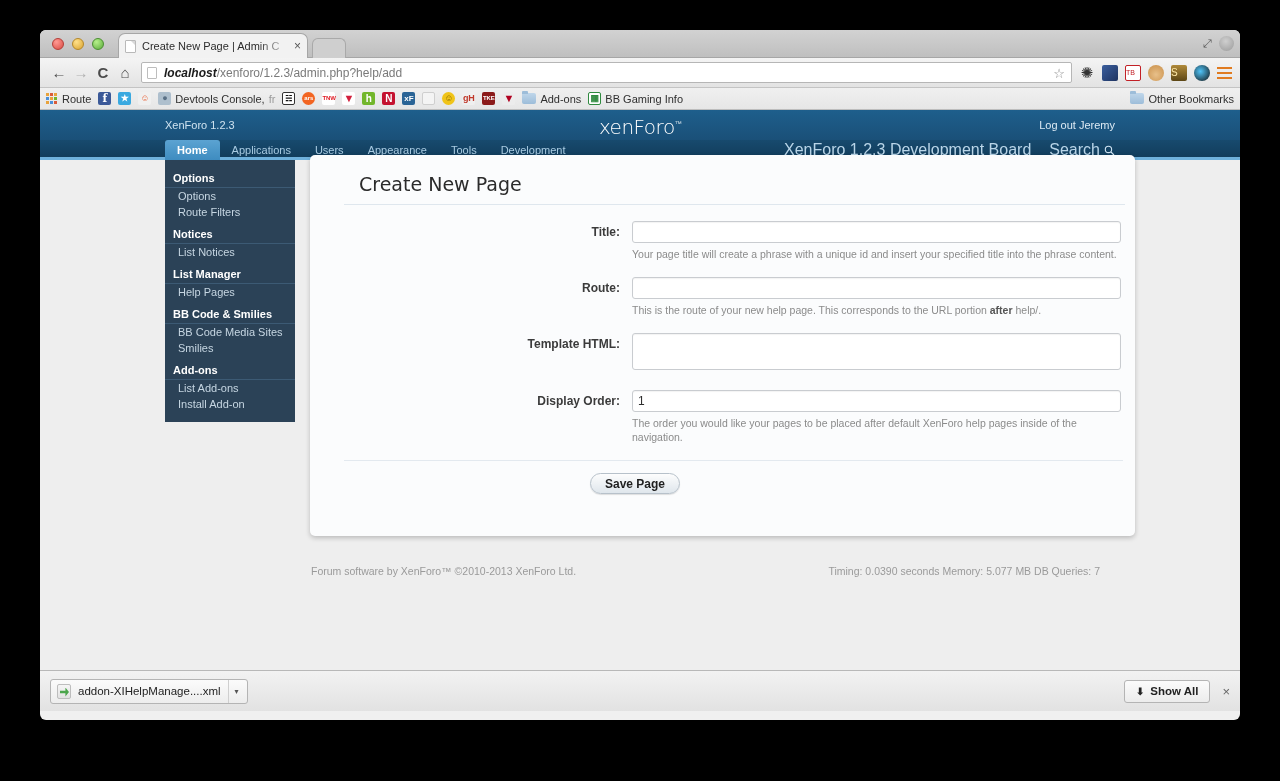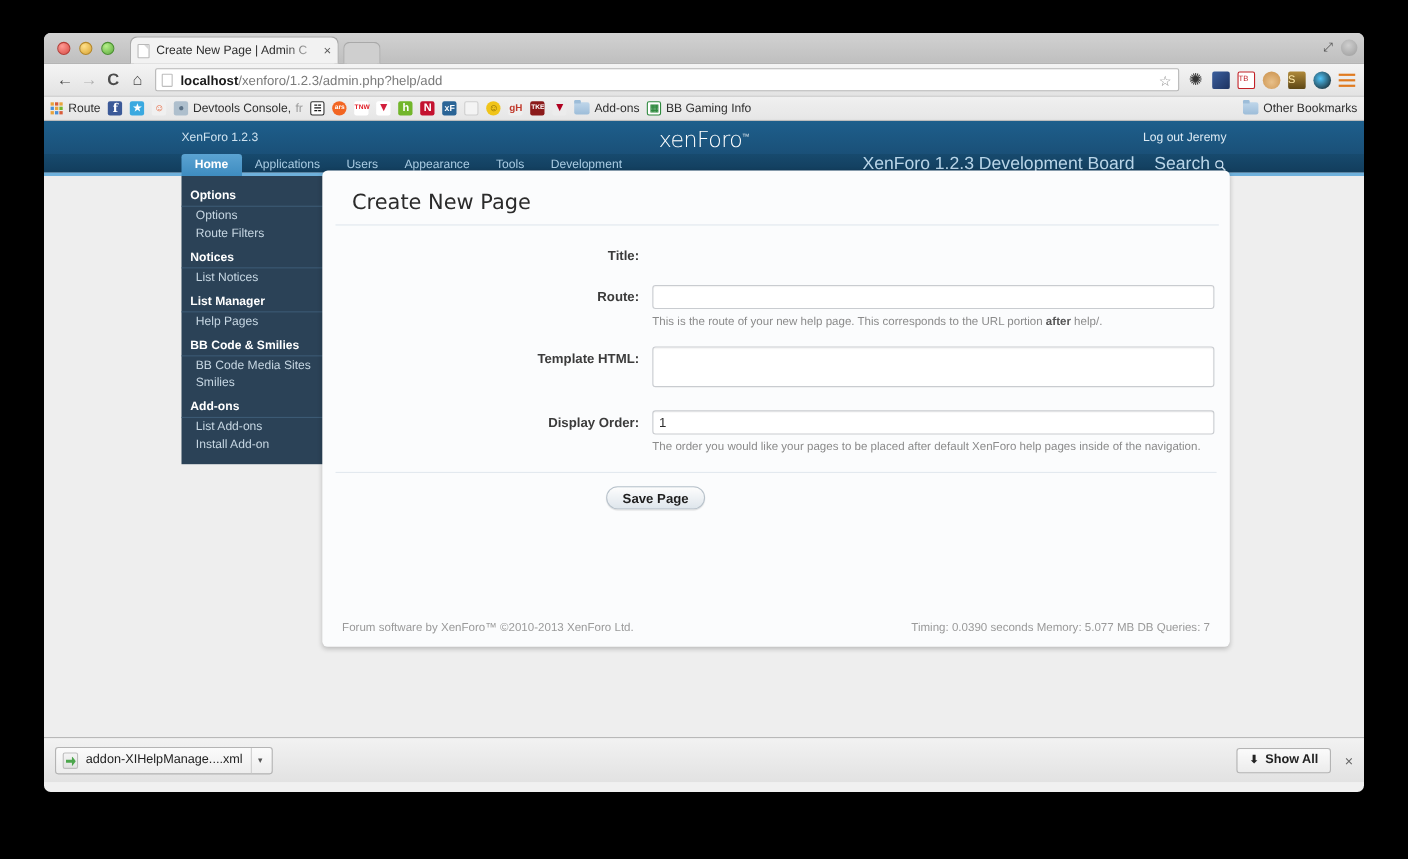--- a/index.html
+++ b/index.html
@@ -115,21 +115,21 @@
     display: flex; align-items: center;
     padding: 0 5px;
     position: relative;
   }
   #url-bar .page-icon {
     width: 10px; height: 12px; background:#fff;
     border: 1px solid #bdbdbd; border-radius:1px;
     margin-right: 7px; flex: 0 0 auto;
   }
   #url-text { font-size: 12px; color: #7a7a7a; white-space: nowrap; }
-  #url-text b { color: #1b1b1b; font-weight: bold; }
+  #url-text b { color: #1b1b1b; font-weight: bold; font-style: italic; }
   #star-icon { position:absolute; right: 6px; top: 3px; font-size: 13px; color: #8a8a8a; }
 
   .tb-icons { display: flex; align-items: center; gap: 7px; flex: 0 0 auto; }
   .tb-ico { width: 16px; height: 16px; border-radius: 2px; display:block; }
   #menu-icon { width: 15px; height: 12px; position: relative; }
   #menu-icon i { position:absolute; left:0; right:0; height:2px; background:#e07b20; display:block; }
   #menu-icon i:nth-child(1){top:0}
   #menu-icon i:nth-child(2){top:5px}
   #menu-icon i:nth-child(3){top:10px}
 
@@ -231,25 +231,26 @@
     margin-top: 4px;
   }
   .side-group-title.first { margin-top: 0; }
   .side-link {
     font-size: 11px; color: #c6d6e2;
     padding: 2px 0 2px 13px;
   }
 
   
   #xf-content {
-    position: absolute; left: 253px; top: -5px;
-    width: 825px; height: 433px;
+    position: absolute; left: 270px; top: -5px;
+    width: 825px; height: 381px;
     background: #fbfcfd;
     border-radius: 5px;
     box-shadow: 0 2px 5px rgba(0,0,0,.22);
+    padding-left: 22px;
   }
   #content-title {
     font-size: 19px; color: #2b2b2b; font-weight: normal;
     padding: 18px 0 9px 15px;
     border-bottom: 1px solid #dfe7ee;
     margin: 0 10px 0 12px;
     font-family: "DejaVu Sans", sans-serif;
   }
 
   
@@ -528,20 +529,24 @@
           <div class="side-group-title">Add-ons</div>
           <div class="side-link">List Add-ons</div>
           <div class="side-link">Install Add-on</div>
         </div>
 
         <div id="xf-content">
           <h1 id="content-title">Create New Page</h1>
 
           <div class="form-row">
             <div class="form-label">Title:</div>
+            <div class="form-field">
+              <input class="xf-input" type="text" value="" style="">
+              <div class="field-hint">Your page title will create a phrase with a unique id and insert your specified title into the phrase content.</div>
+            </div>
           </div>
 
           <div class="form-row">
             <div class="form-label">Route:</div>
             <div class="form-field">
               <input class="xf-input" type="text" value="" style="">
               <div class="field-hint"><span>This is the route of your new help page. This corresponds to the URL portion </span><b>after</b><span> help/.</span></div>
             </div>
           </div>
 

